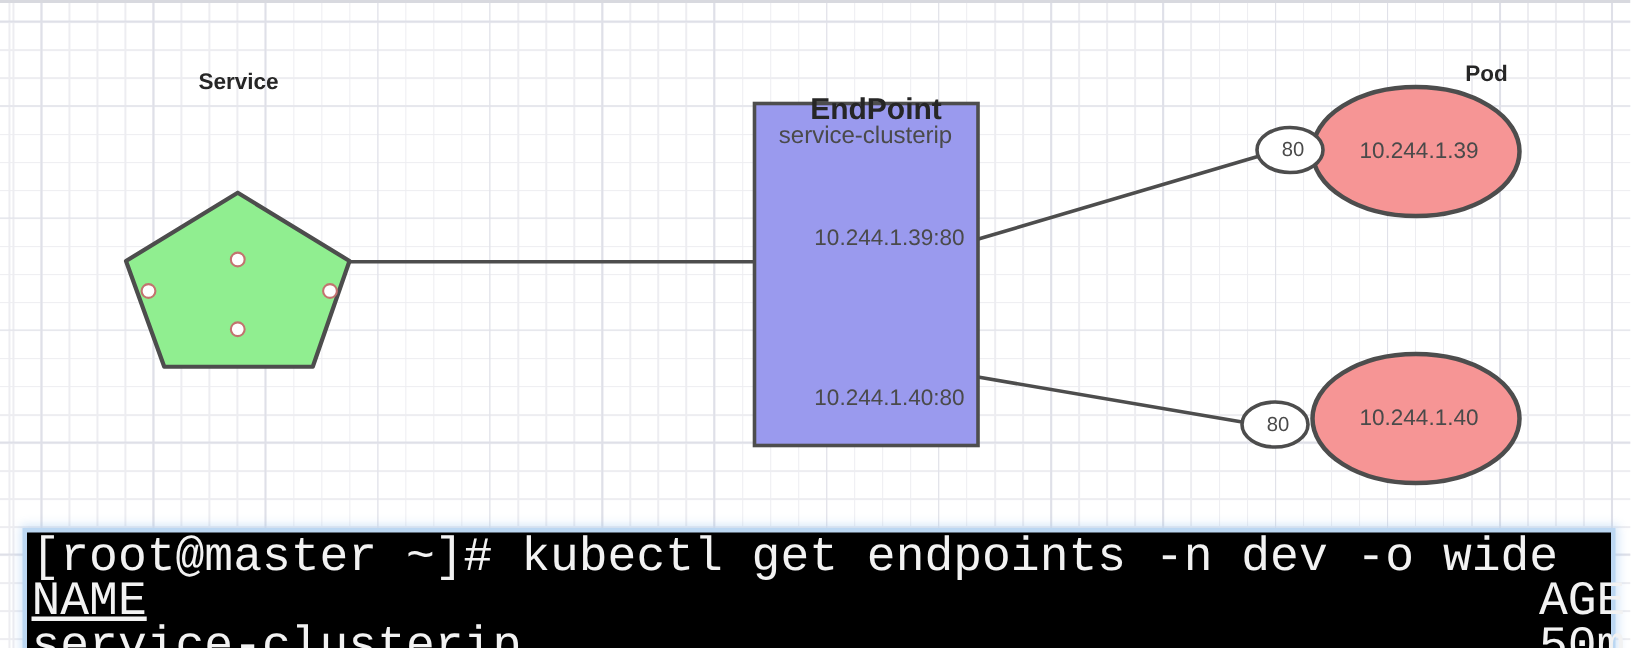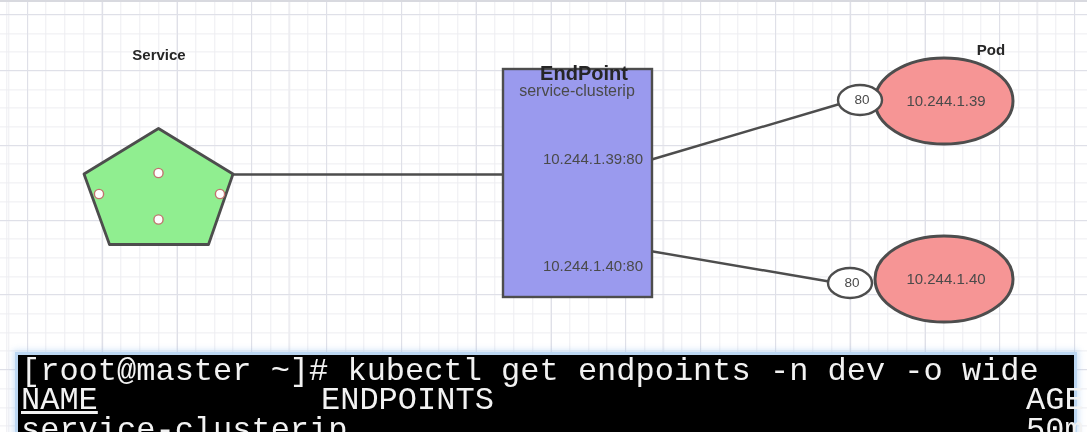--- a/index.html
+++ b/index.html
@@ -84,21 +84,20 @@
   <div class="stext center" style="left:946px;top:90px;font-size:15px;">10.244.1.39</div>
   <div class="stext center" style="left:852px;top:273px;font-size:13.5px;">80</div>
   <div class="stext center" style="left:946px;top:268px;font-size:15px;">10.244.1.40</div>
 
   <div class="terminal">
     <div class="tline">
       <span class="tcol c-prompt">[root@master ~]# kubectl get endpoints -n dev -o wide</span>
     </div>
     <div class="tline">
       <span class="tcol c-name">NAME</span>
-      <span class="tcol c-endpoints">ENDPOINTS</span>
       <span class="tcol c-age">AGE</span>
     </div>
     <div class="tline">
       <span class="tcol c-name">service-clusterip</span>
       <span class="cursor"></span>
       <span class="tcol c-age">50m</span>
     </div>
   </div>
 
 </div>

